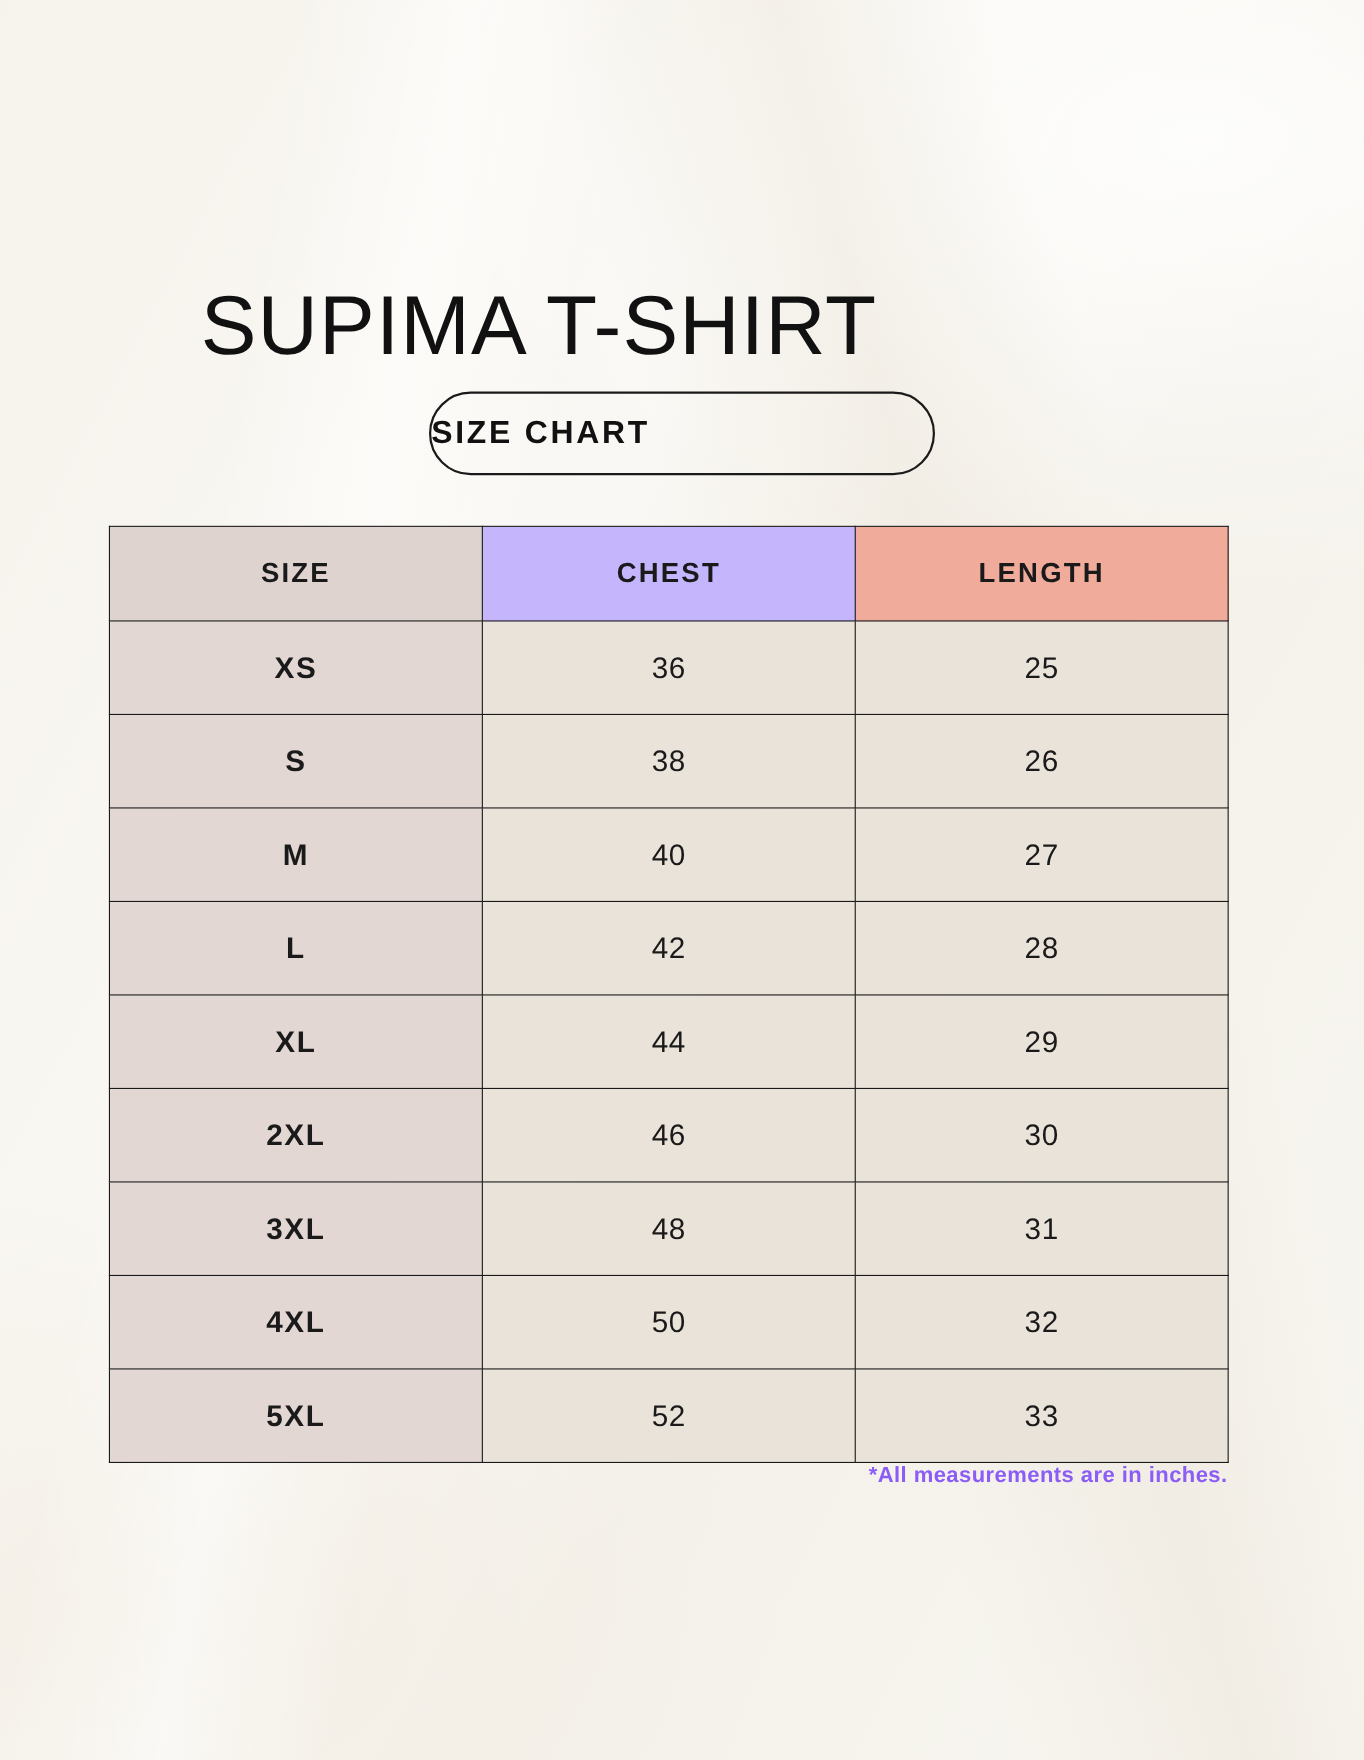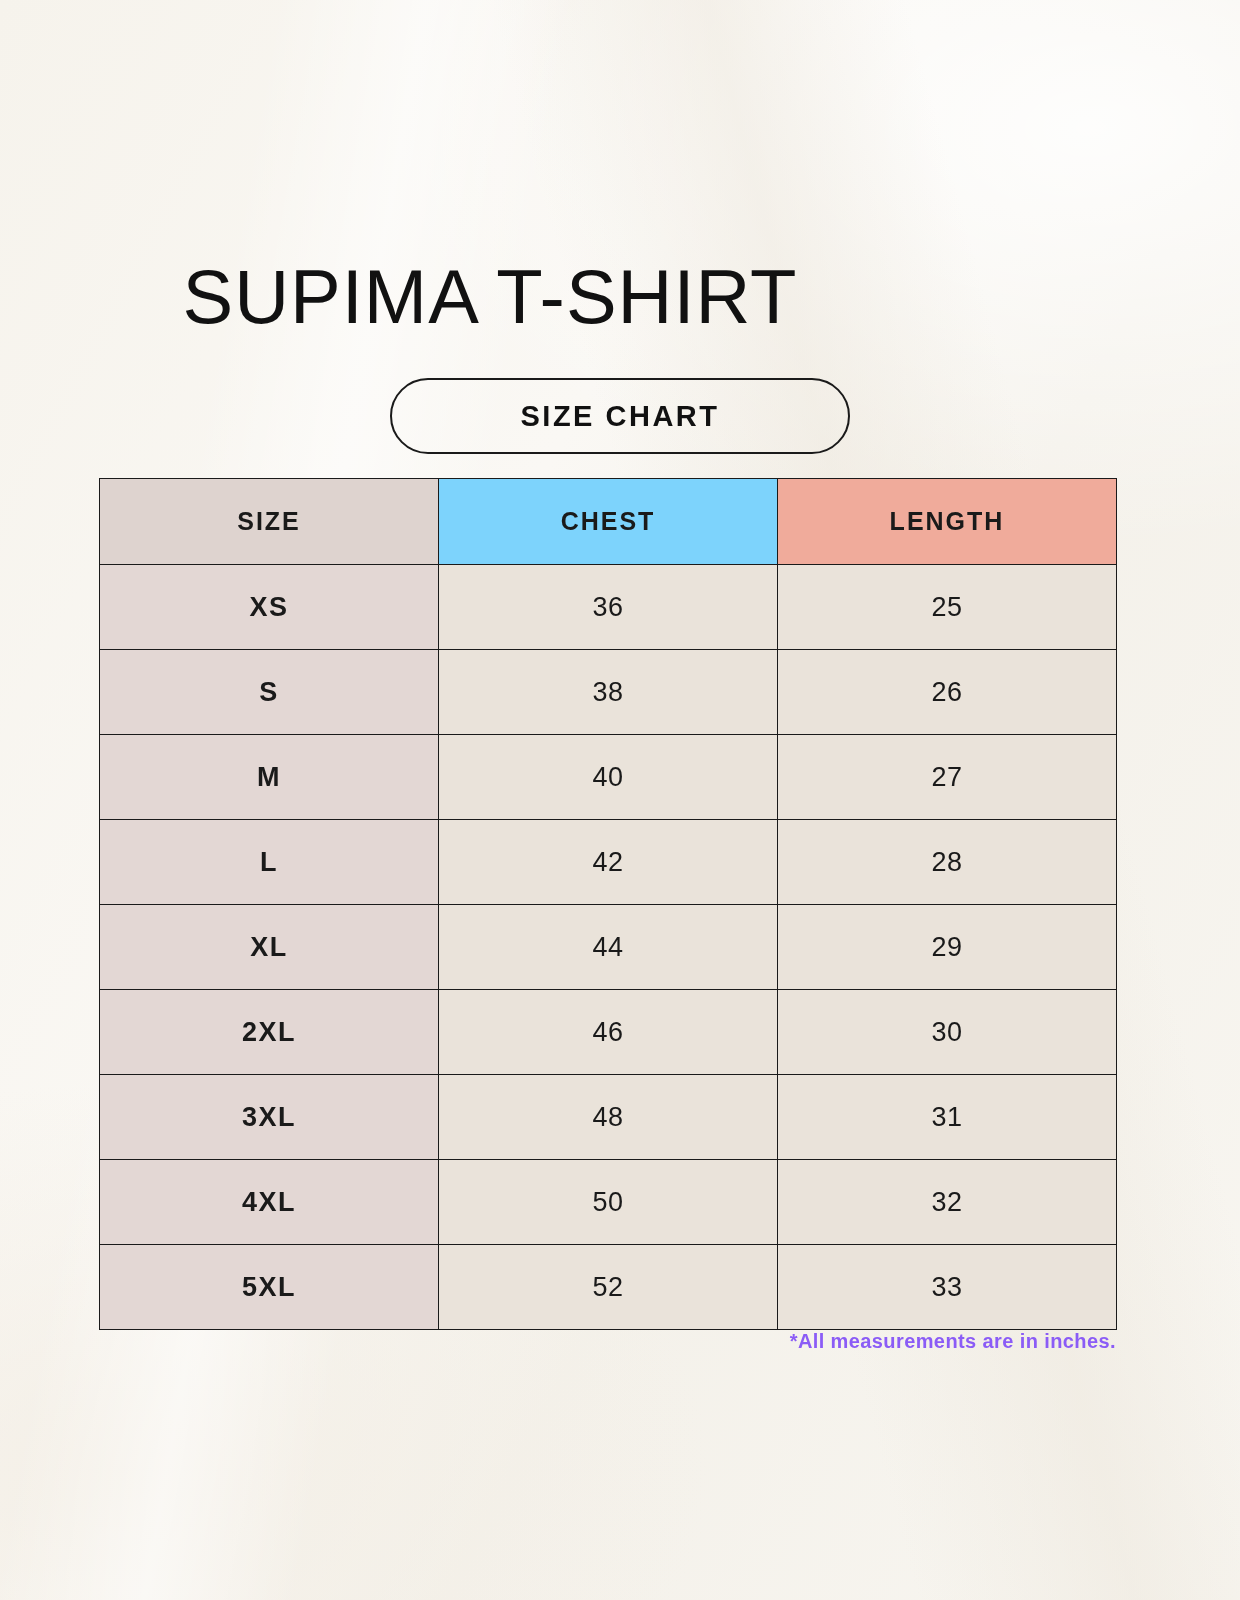--- a/index.html
+++ b/index.html
@@ -49,30 +49,29 @@
     text-align: center;
     font-size: 76px;
     letter-spacing: 1px;
     font-weight: 400;
     line-height: 1;
     color: #111111;
   }
 
   .pill {
     position: absolute;
-    top: 378px;
+    top: 356px;
     left: 50%;
     transform: translateX(-50%);
     width: 460px;
     height: 76px;
     border: 2.5px solid #1a1a1a;
     border-radius: 40px;
     display: flex;
     align-items: center;
-    justify-content: center;
     box-sizing: border-box;
     background: transparent;
   }
   .pill-label {
     font-size: 29px;
     font-weight: 700;
     letter-spacing: 2.5px;
     color: #111111;
   }
 
@@ -98,21 +97,21 @@
   col.c-chest { width: 339px; }
   col.c-length { width: 339px; }
 
   thead th {
     height: 86px;
     font-size: 25px;
     font-weight: 700;
     letter-spacing: 2px;
   }
   th.h-size { background: #ded3cf; }
-  th.h-chest { background: #7dd3fc; }
+  th.h-chest { background: #c4b5fd; }
   th.h-length { background: #f0ab9b; }
 
   tbody td {
     height: 85px;
   }
   td.cell-size {
     background: #e3d7d4;
     font-size: 27px;
     font-weight: 700;
     letter-spacing: 1.5px;

